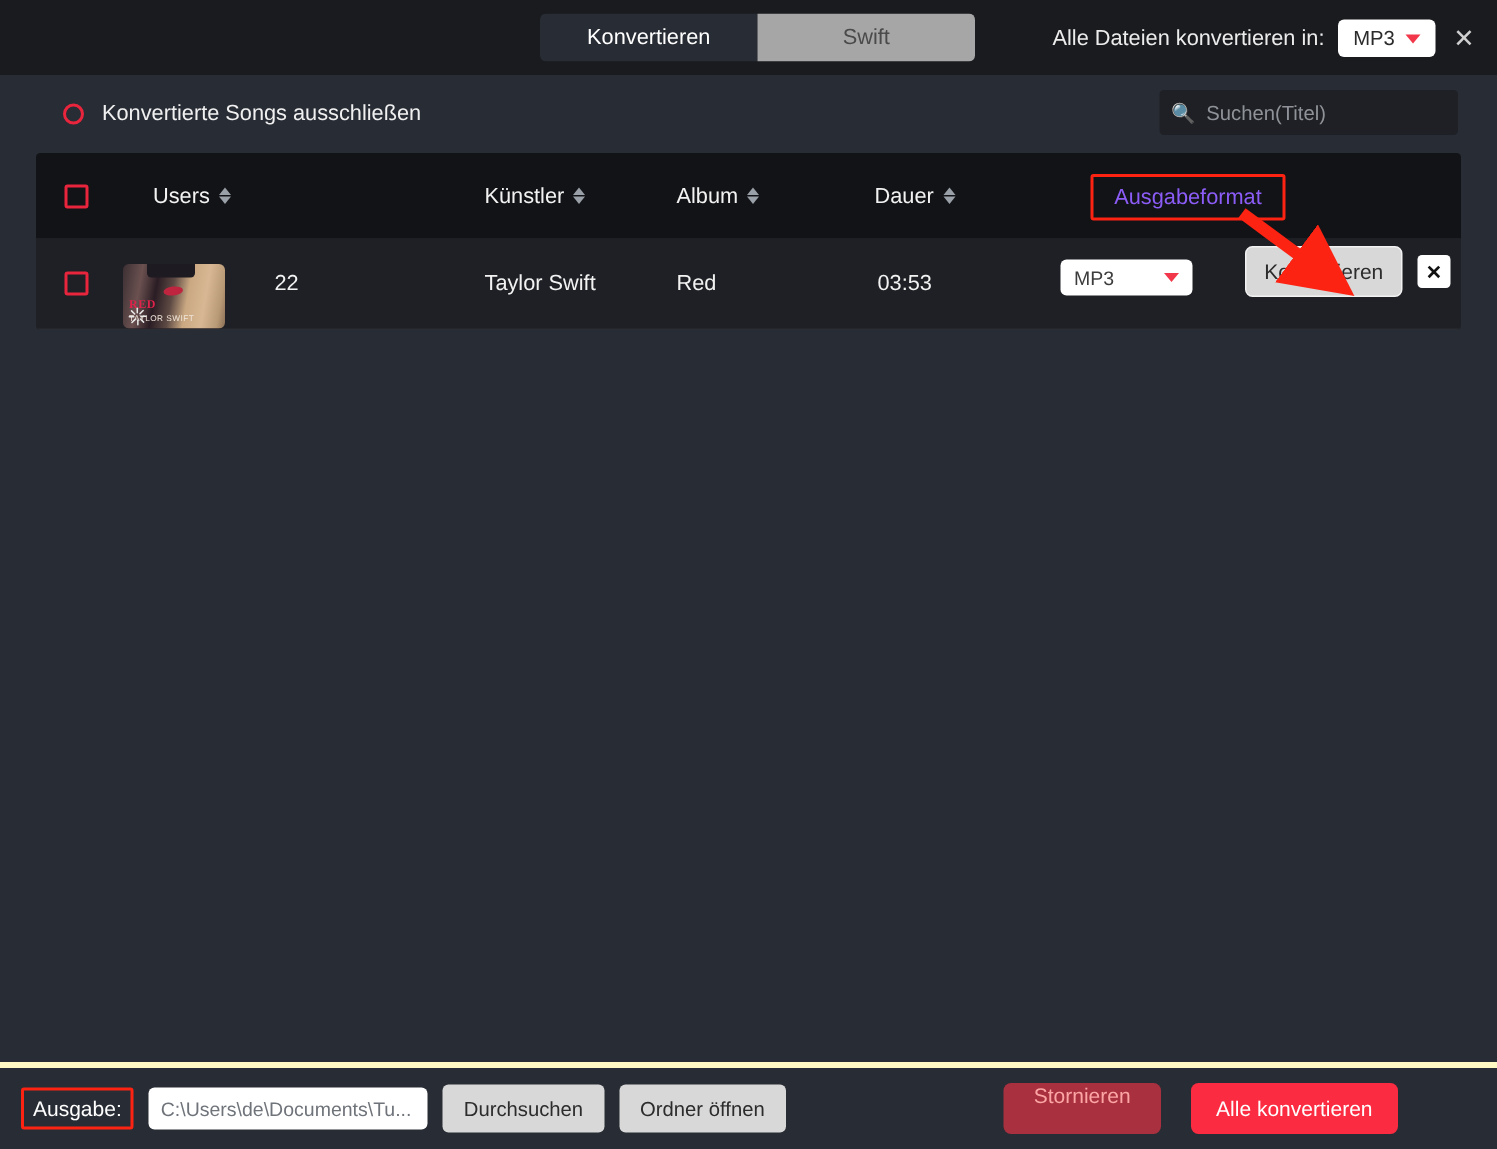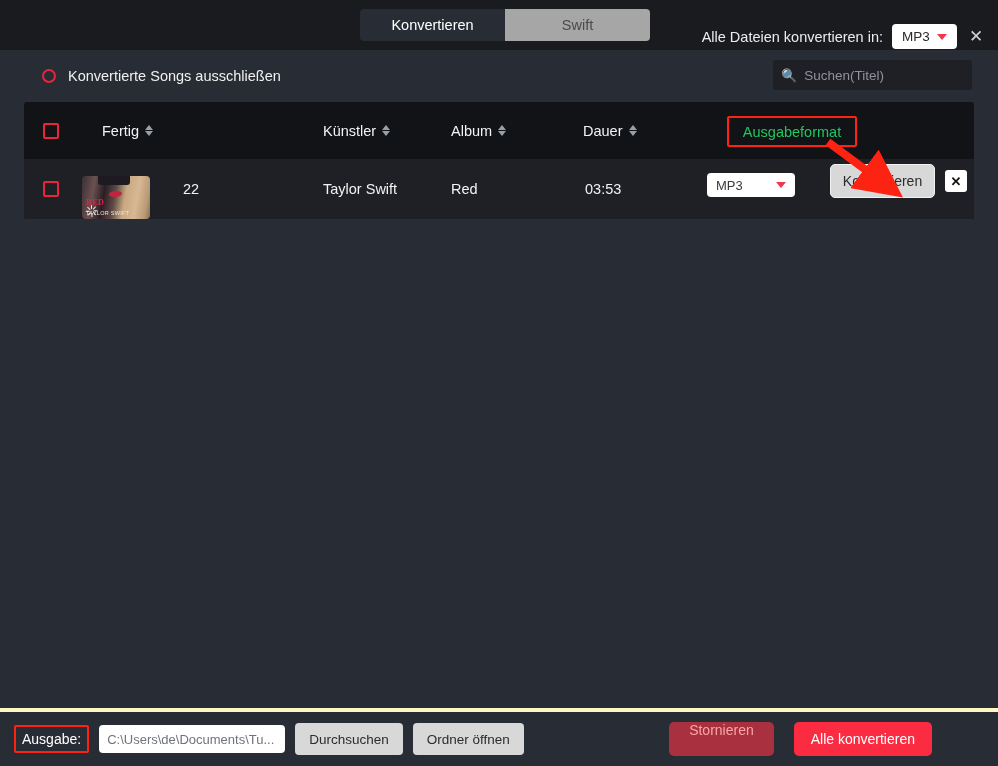--- a/index.html
+++ b/index.html
@@ -47,21 +47,21 @@
     color: #ffffff;
   }
   .tab.inactive {
     background: #a6a6a6;
     color: #4a4a4a;
   }
 
   .convert-all-wrap {
     position: absolute;
     right: 12px;
-    top: 11px;
+    top: 0;
     height: 51px;
     display: flex;
     align-items: center;
     gap: 9px;
   }
   .convert-all-label {
     font-size: 14.5px;
     color: #ececec;
     white-space: nowrap;
   }
@@ -213,21 +213,21 @@
     width: 130px;
     height: 31px;
     border: 2.5px solid #fc2312;
     border-radius: 2px;
     display: flex;
     align-items: center;
     justify-content: center;
   }
   .hl-format span {
     font-size: 14.5px;
-    color: #22c55e;
+    color: #8b5cf6;
   }
 
   
   .thumb {
     position: absolute;
     left: 82px;
     top: 176px;
     width: 68px;
     height: 43px;
     border-radius: 4px;
@@ -492,21 +492,21 @@
   <span class="search-icon">🔍</span>
   <span class="search-ph">Suchen(Titel)</span>
 </div>
 
 <div class="table-wrap">
 
   <div class="thead">
     <div class="cb-box"></div>
 
     <div class="th col-title">
-      <span>Fertig</span>
+      <span>Users</span>
       <span class="sort-arrows">
         <i class="sort-up"></i>
           <i class="sort-dn"></i>
       </span>
     </div>
 
     <div class="th col-artist">
       <span>Künstler</span>
       <span class="sort-arrows">
         <i class="sort-up"></i>

